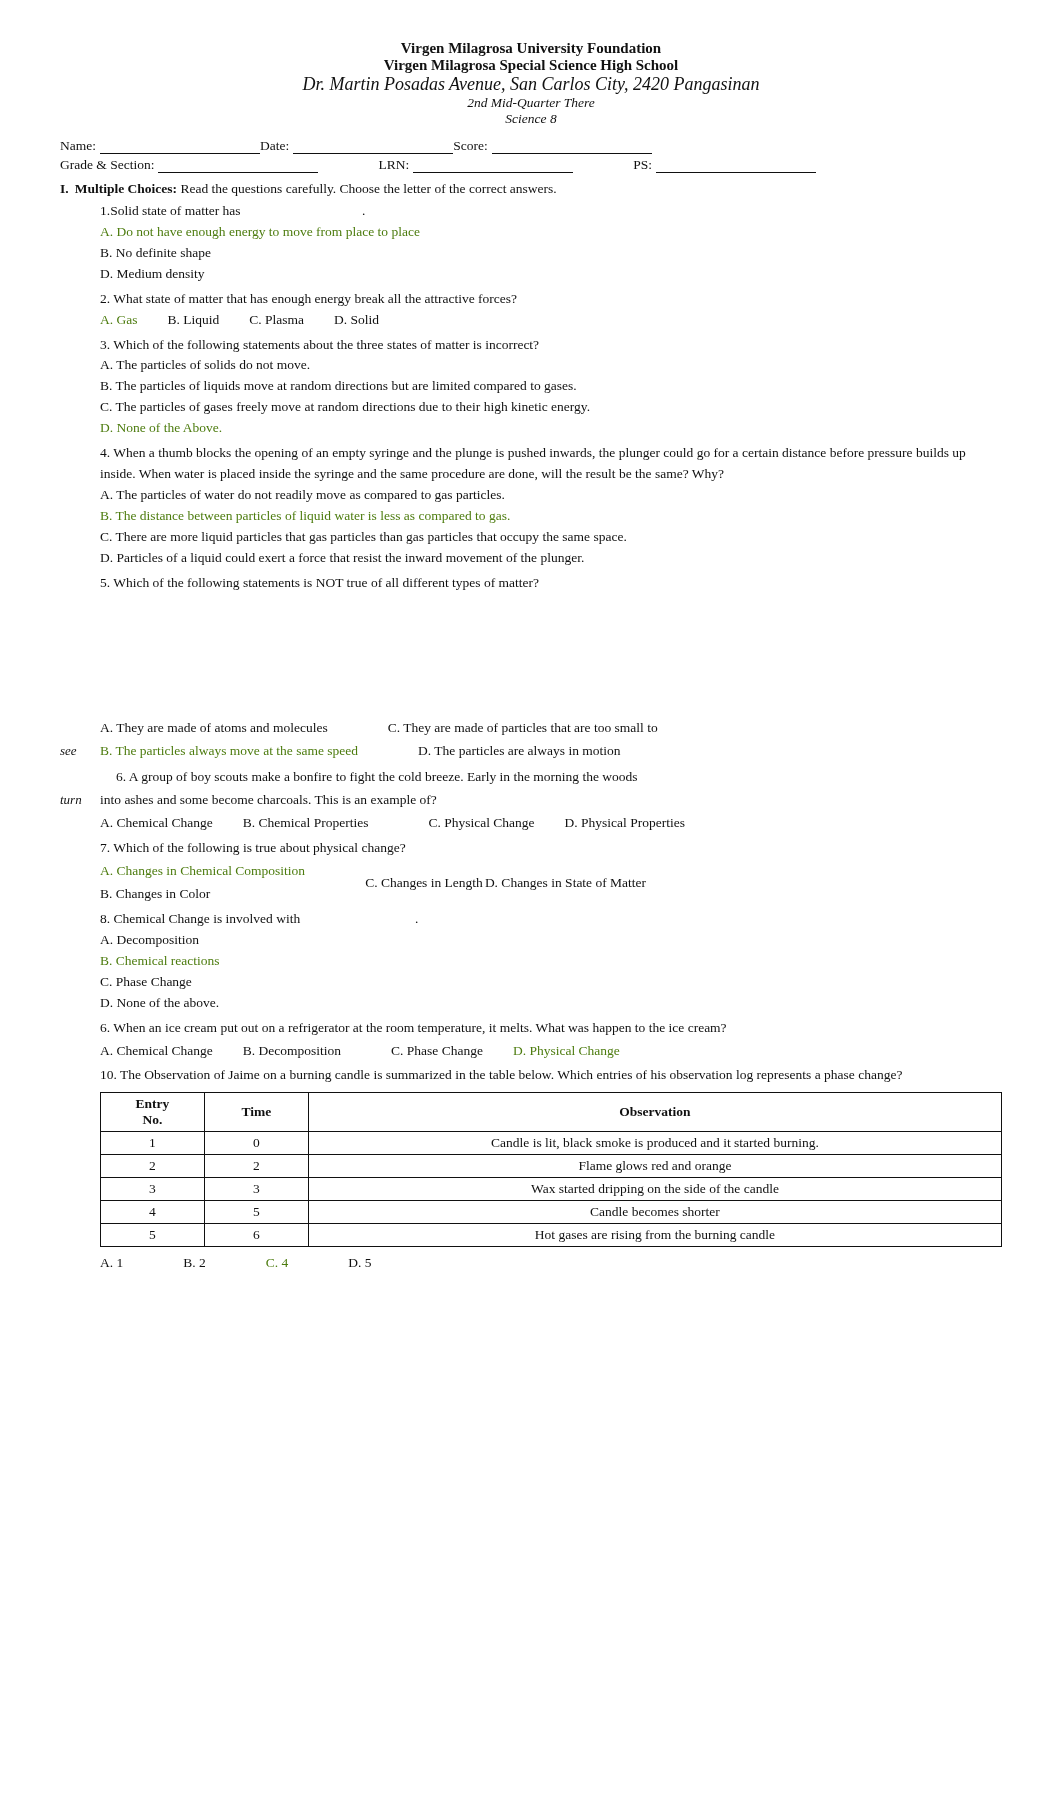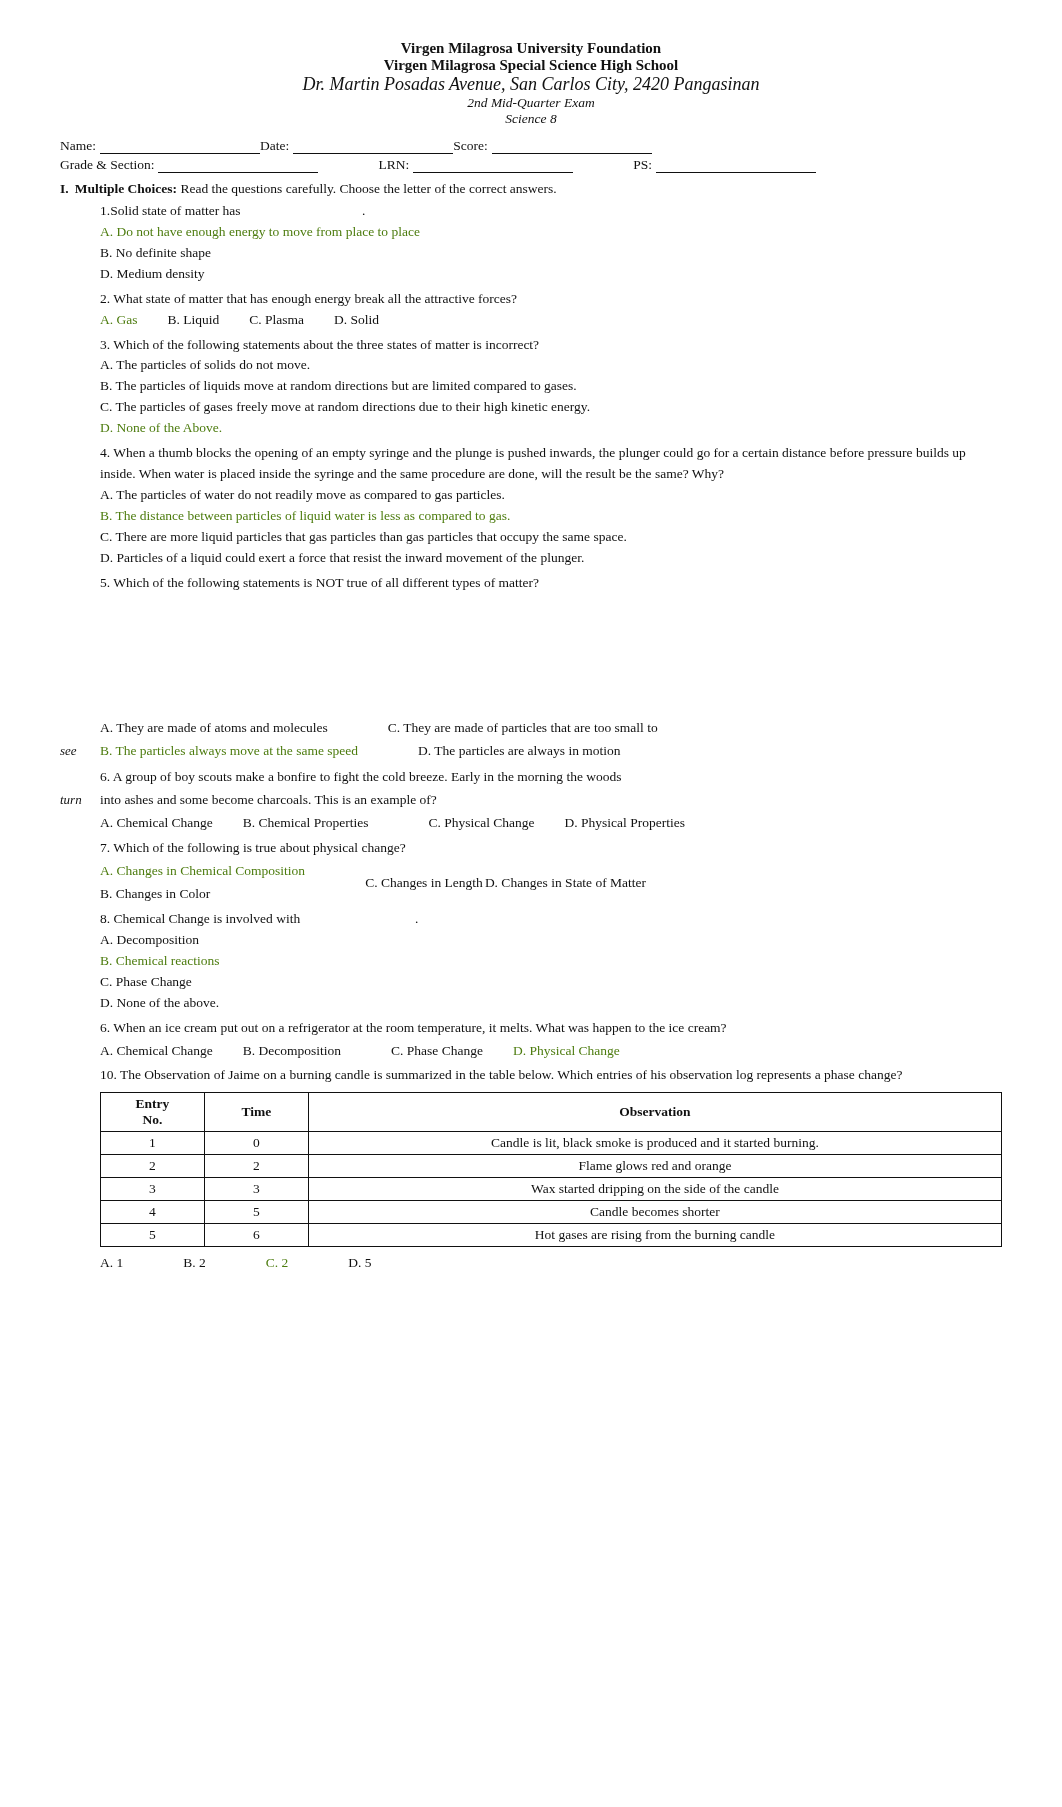--- a/index.html
+++ b/index.html
@@ -110,21 +110,21 @@
       height: 300px;
     }
   </style>
 </head>
 <body>
 
 <div class="header">
   <div class="line1">Virgen Milagrosa University Foundation</div>
   <div class="line2">Virgen Milagrosa Special Science High School</div>
   <div class="line3">Dr. Martin Posadas Avenue, San Carlos City, 2420 Pangasinan</div>
-  <div class="line4">2nd Mid-Quarter Exam</div>
+  <div class="line4">2nd Mid-Quarter There</div>
   <div class="line5">Science 8</div>
 </div>
 
 <div class="fields-row fields-row1">
   <div class="field-item">
     <span>Name:</span>
     <span class="field-line">&nbsp;&nbsp;&nbsp;&nbsp;&nbsp;&nbsp;&nbsp;&nbsp;&nbsp;&nbsp;&nbsp;&nbsp;&nbsp;&nbsp;&nbsp;&nbsp;&nbsp;&nbsp;&nbsp;&nbsp;&nbsp;&nbsp;&nbsp;&nbsp;&nbsp;&nbsp;&nbsp;&nbsp;&nbsp;&nbsp;&nbsp;&nbsp;</span>
   </div>
   <div class="field-item">
     <span>Date:</span>
@@ -207,21 +207,21 @@
   <div class="question-block" style="margin-left:0; flex:1;">
     <div style="display:flex; gap:60px;">
       <span class="correct-answer">B. The particles always move at the same speed</span>
       <span>D. The particles are always in motion</span>
     </div>
   </div>
 </div>
 
 <div style="display:flex; align-items:baseline; margin-top:4px;">
   <span class="margin-note" style="min-width:40px; font-style:italic;"></span>
-  <div class="question-block" style="margin-left:0; flex:1;">
+  <div class="question-block" style="margin-left:16px; flex:1;">
     <span>6. A group of boy scouts make a bonfire to fight the cold breeze. Early in the morning the woods</span>
   </div>
 </div>
 
 <div style="display:flex; align-items:baseline;">
   <span class="margin-note" style="min-width:40px; font-style:italic;">turn</span>
   <div class="question-block" style="margin-left:0; flex:1;">
     <span>into ashes and some become charcoals. This is an example of?</span>
     <div style="display:flex; gap:30px; flex-wrap:wrap; margin-top:2px;">
       <span>A. Chemical Change</span>
@@ -302,18 +302,18 @@
       <td>6</td>
       <td>Hot gases are rising from the burning candle</td>
     </tr>
   </tbody>
 </table>
 
 <div class="question-block" style="margin-top:6px;">
   <div style="display:flex; gap:60px;">
     <span>A. 1</span>
     <span>B. 2</span>
-    <span class="correct-answer">C. 2</span>
+    <span class="correct-answer">C. 4</span>
     <span>D. 5</span>
   </div>
 </div>
 
 <div class="page-bottom"></div>
 
 </body></html>

